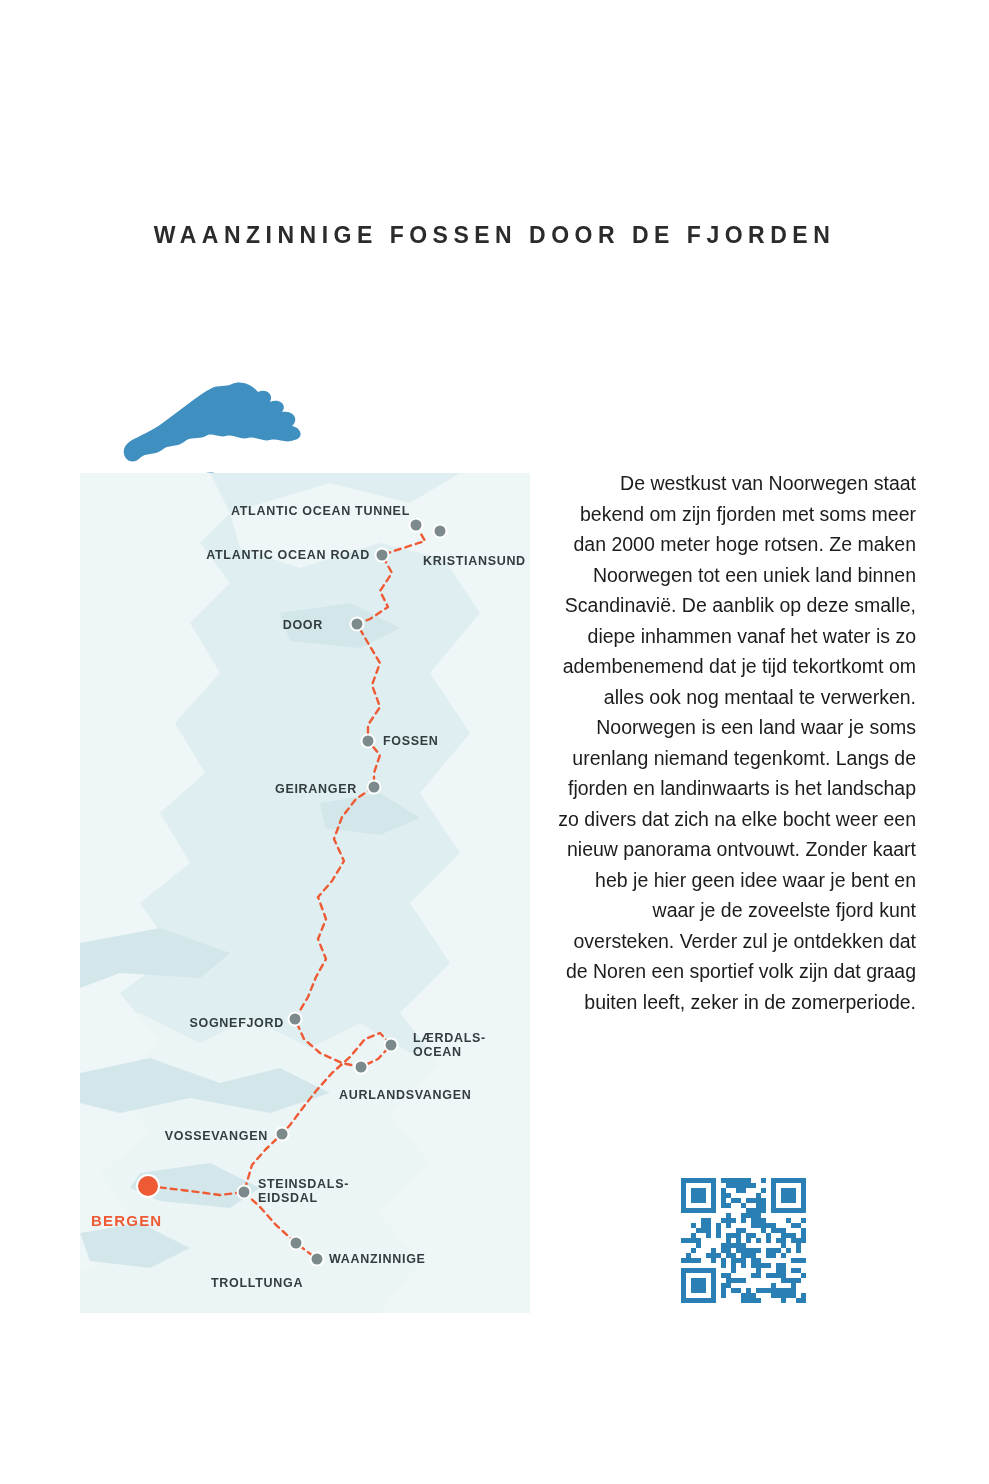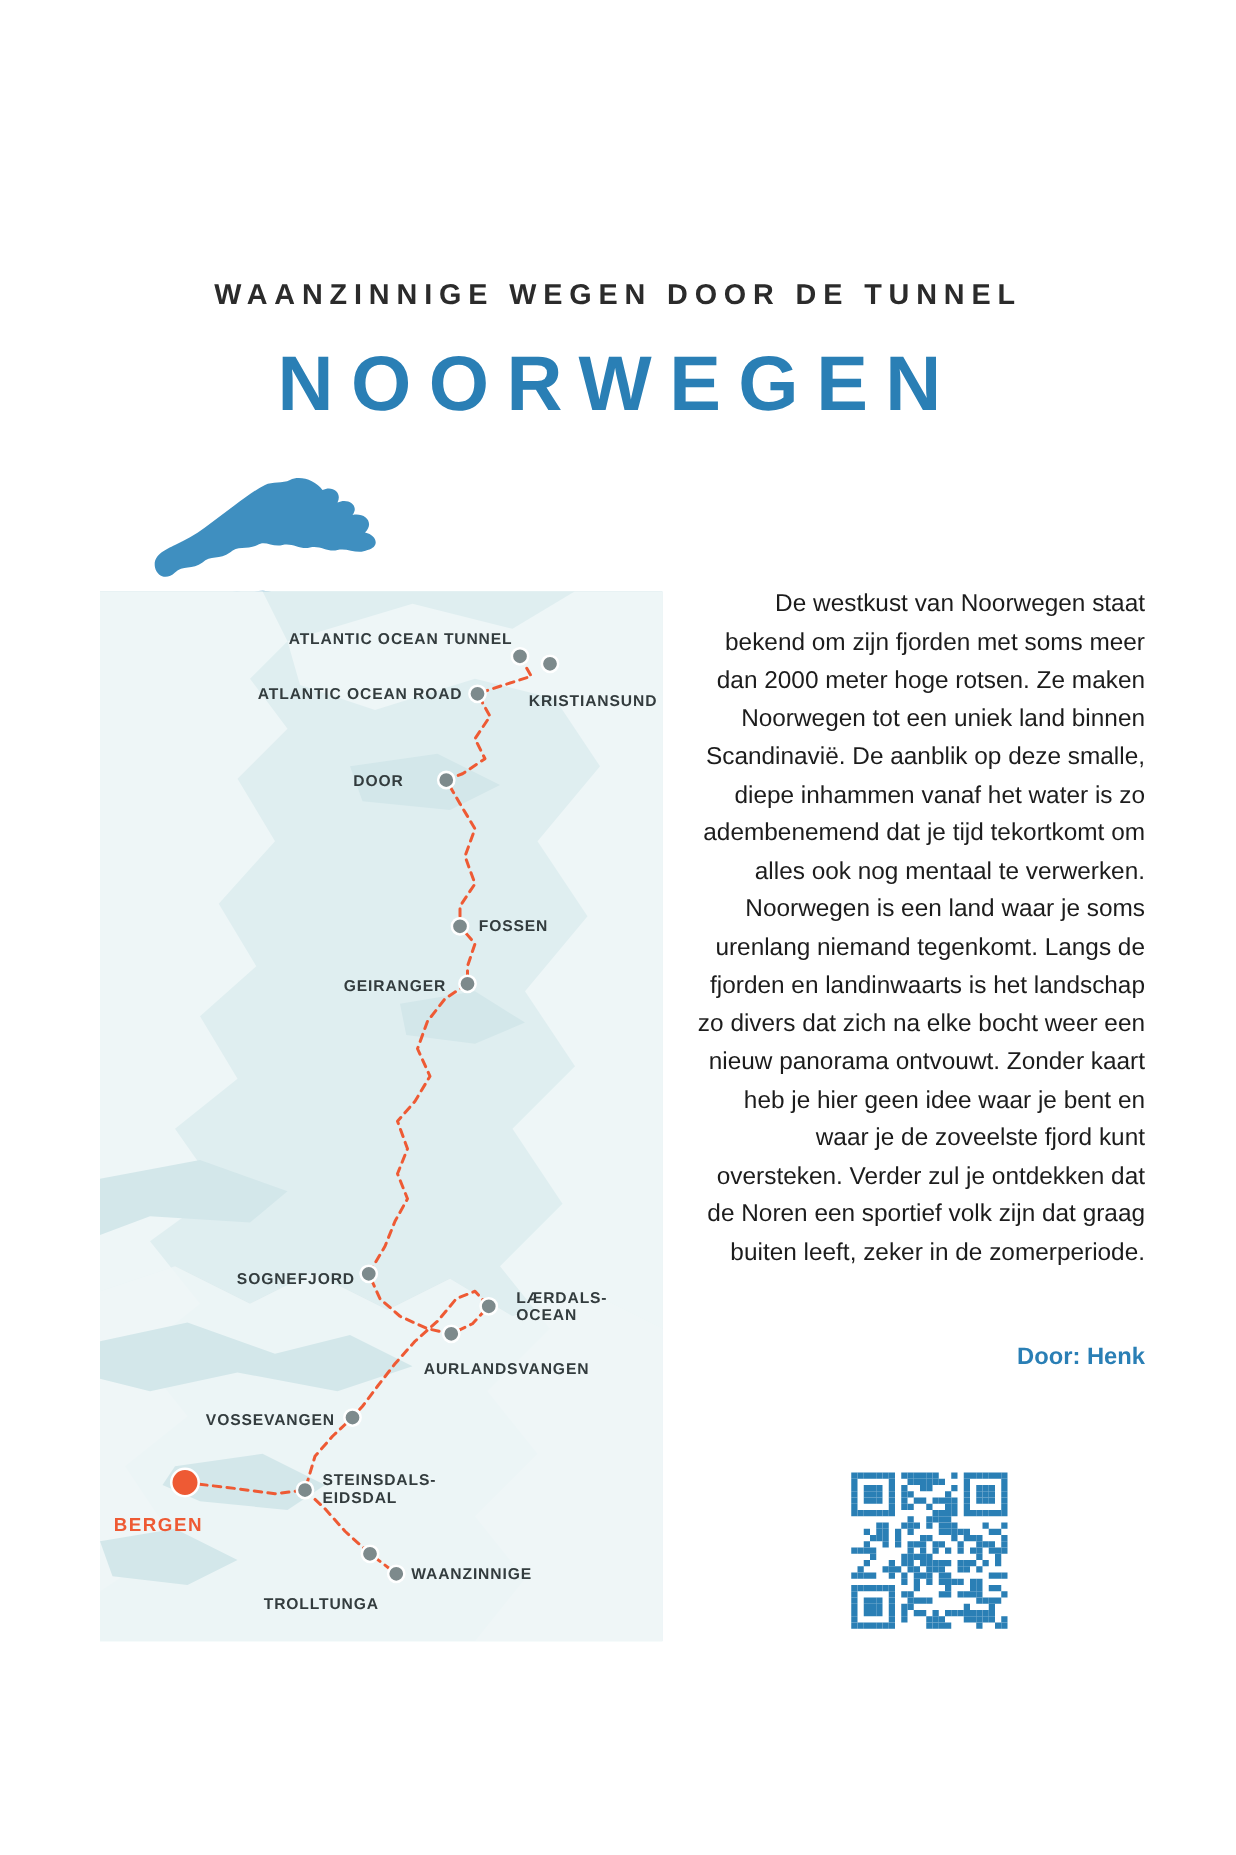--- a/index.html
+++ b/index.html
@@ -138,22 +138,21 @@
   .qr-cell {
     position: absolute;
     background: #2a7fb5;
   }
 </style>
 </head>
 <body>
 
 <div class="page">
 
-  <div class="kicker">WAANZINNIGE WEGEN DOOR DE TUNNEL</div>
-  <div class="title">NOORWEGEN</div>
+  <div class="kicker">WAANZINNIGE FOSSEN DOOR DE FJORDEN</div>
 
   <div class="inset">
     <svg width="230" height="270" viewBox="0 0 230 270" xmlns="http://www.w3.org/2000/svg">
       <g fill="#3f8fc0">
         <path d="M112 6 C120 2 132 6 138 14 C146 10 154 16 150 24 C158 20 168 26 162 34 C172 32 180 40 172 48
                  C182 50 184 60 174 62 C166 66 158 60 150 62 C142 64 136 58 128 60 C120 62 114 56 106 58
                  C98 60 92 54 86 58 C78 62 70 58 64 64 C56 70 48 66 42 72 C34 78 26 74 20 80 C14 86 6 84 4 76
                  C2 66 12 62 20 58 C28 54 36 50 44 44 C52 38 60 32 68 26 C76 20 84 14 92 10 C98 7 106 9 112 6 Z"></path>
         <path d="M52 104 C60 96 70 92 78 98 C86 104 84 116 80 126 C76 138 70 150 66 162
                  C62 176 58 190 56 204 C54 218 52 232 50 244 C48 254 42 258 36 252 C30 246 32 234 34 224
@@ -236,21 +235,20 @@
         <div class="mlabel l" style="left: 249px; top: 786px;">WAANZINNIGE</div>
         <div class="mlabel l" style="left: 131px; top: 810px;">TROLLTUNGA</div>
       </div>
   </div>
 
   <div class="article">
     <p>De westkust van Noorwegen staat bekend om zijn fjorden met soms meer dan 2000 meter hoge rotsen. Ze maken Noorwegen tot een uniek land binnen Scandinavië. De aanblik op deze smalle, diepe inhammen vanaf het water is zo adembenemend dat je tijd tekortkomt om alles ook nog mentaal te verwerken.</p>
     <p>Noorwegen is een land waar je soms urenlang niemand tegenkomt. Langs de fjorden en landinwaarts is het landschap zo divers dat zich na elke bocht weer een nieuw panorama ontvouwt. Zonder kaart heb je hier geen idee waar je bent en waar je de zoveelste fjord kunt oversteken. Verder zul je ontdekken dat de Noren een sportief volk zijn dat graag buiten leeft, zeker in de zomerperiode.</p>
   </div>
 
-  <div class="byline">Door: Henk</div>
 
   <div class="qr" id="qr">
       <div class="qr-cell" style="left: 0px; top: 0px; width: 5px; height: 5px; background: rgb(42, 127, 181);"></div>
       <div class="qr-cell" style="left: 5px; top: 0px; width: 5px; height: 5px; background: rgb(42, 127, 181);"></div>
       <div class="qr-cell" style="left: 10px; top: 0px; width: 5px; height: 5px; background: rgb(42, 127, 181);"></div>
       <div class="qr-cell" style="left: 15px; top: 0px; width: 5px; height: 5px; background: rgb(42, 127, 181);"></div>
       <div class="qr-cell" style="left: 20px; top: 0px; width: 5px; height: 5px; background: rgb(42, 127, 181);"></div>
       <div class="qr-cell" style="left: 25px; top: 0px; width: 5px; height: 5px; background: rgb(42, 127, 181);"></div>
       <div class="qr-cell" style="left: 30px; top: 0px; width: 5px; height: 5px; background: rgb(42, 127, 181);"></div>
       <div class="qr-cell" style="left: 40px; top: 0px; width: 5px; height: 5px; background: rgb(42, 127, 181);"></div>

